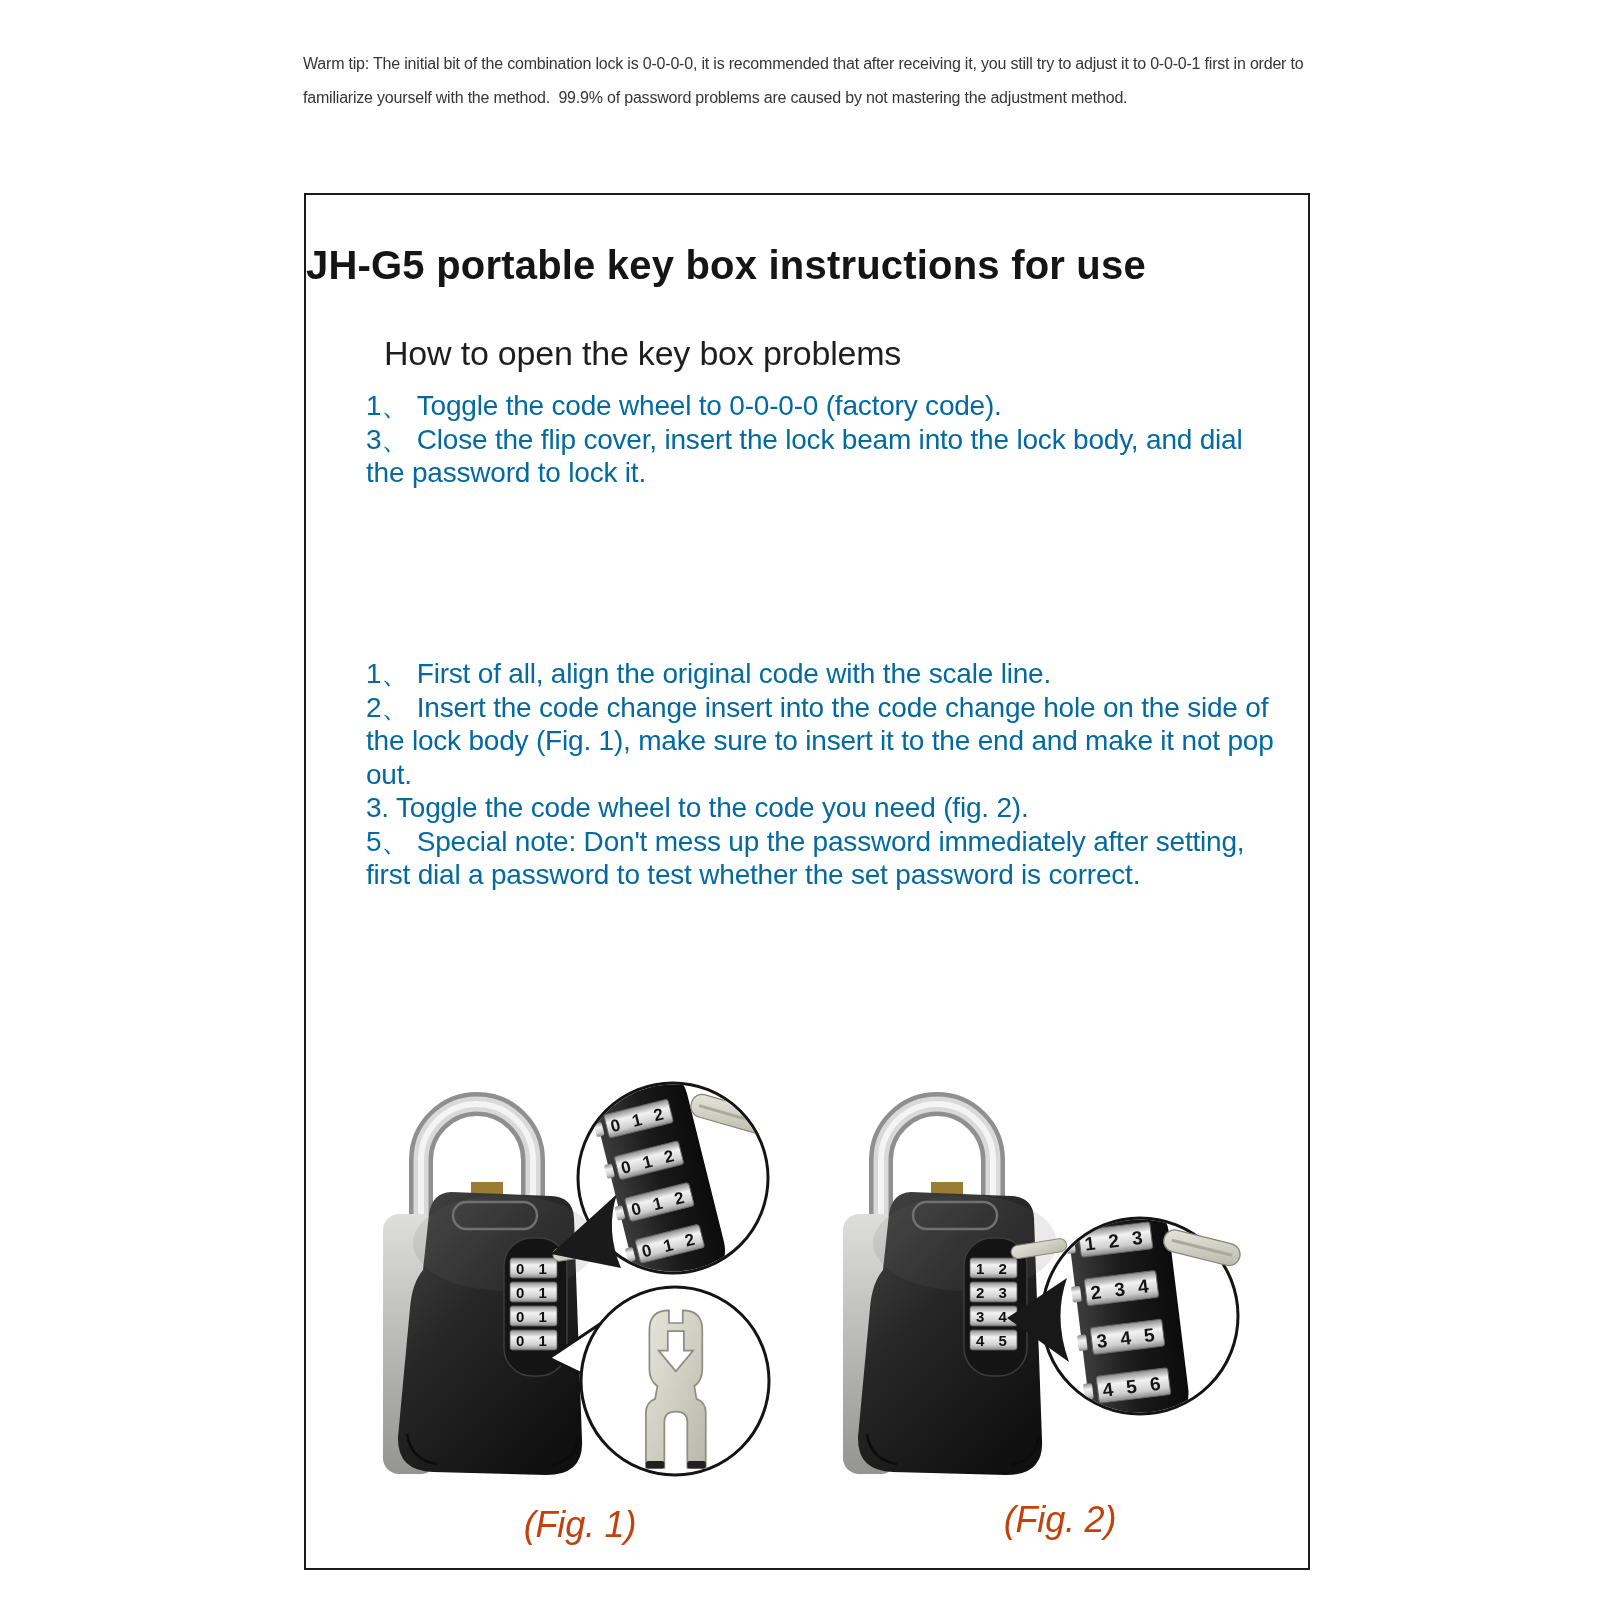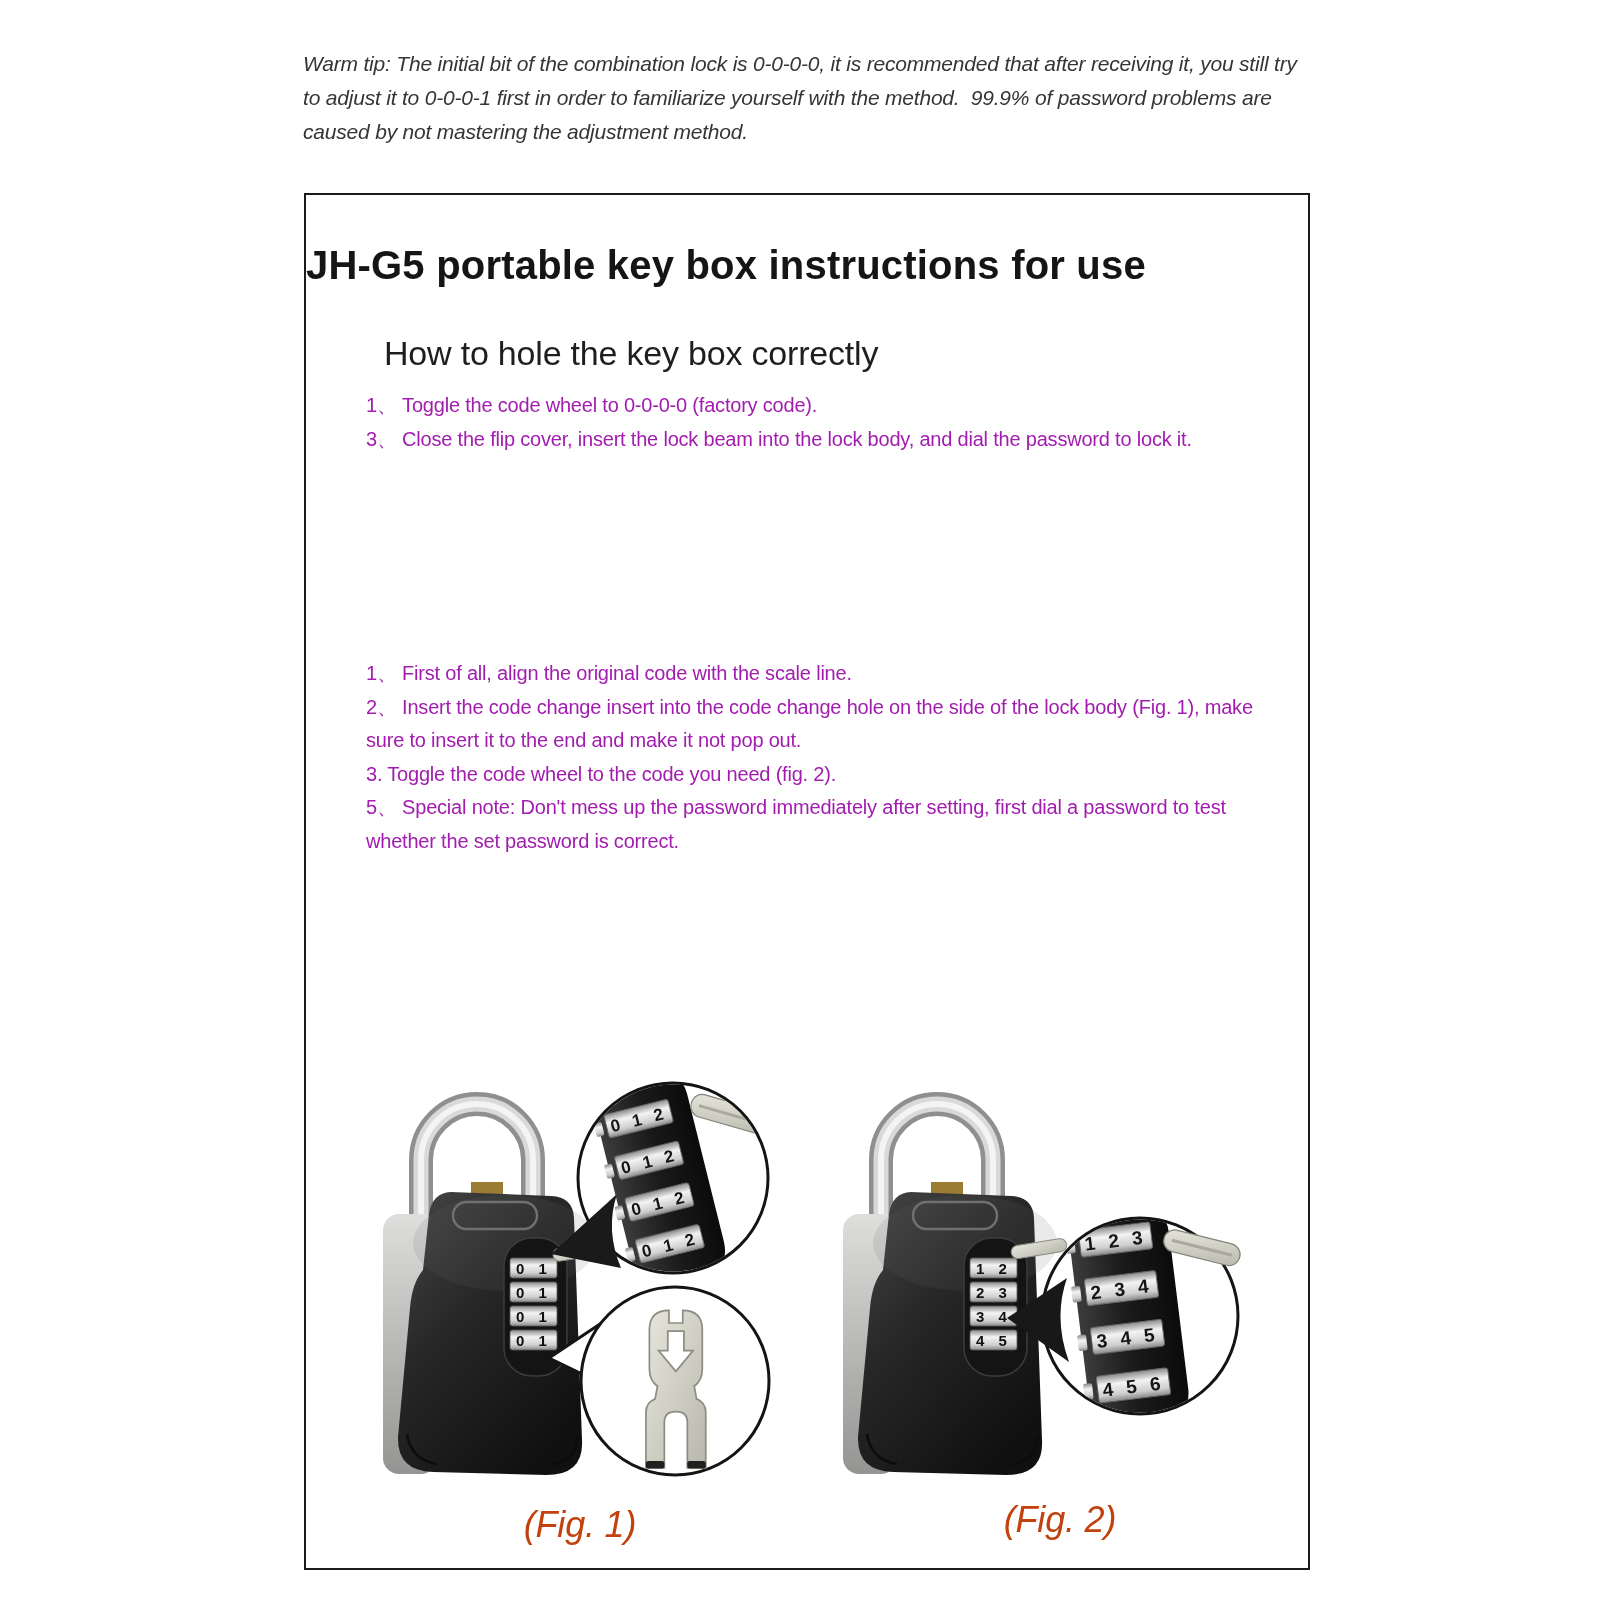--- a/index.html
+++ b/index.html
@@ -3,40 +3,40 @@
 <meta charset="utf-8">
 <style>
   html,body{margin:0;padding:0;}
   body{
     width:1600px;height:1600px;position:relative;background:#ffffff;
     font-family:"Liberation Sans","DejaVu Sans",sans-serif;color:#1d1d1d;
     overflow:hidden;
   }
   .warm-tip{
     position:absolute;left:303px;top:47px;width:1016px;
-    font-size:21px;line-height:34px;color:#353535;font-weight:400;
-    letter-spacing:-0.2px;white-space:pre-wrap;font-style:italic;
+    font-size:16px;line-height:34px;color:#353535;font-weight:400;
+    letter-spacing:-0.2px;white-space:pre-wrap;
   }
   .instruction-box{
     position:absolute;left:304px;top:193px;width:1002px;height:1373px;
     border:2px solid #1b1b1b;background:#ffffff;
   }
   .doc-title{
     position:absolute;top:48px;left:0;width:100%;
     font-size:40px;font-weight:bold;color:#151515;letter-spacing:0.2px;
   }
   .sec-heading{
     position:absolute;left:78px;font-size:34px;font-weight:400;color:#1e1e1e;
     line-height:1.2;letter-spacing:-0.2px;
   }
   #heading-open{top:138px;}
   #heading-password{top:406px;}
   .steps{
     position:absolute;left:60px;width:920px;
-    font-size:20px;line-height:33.5px;color:#a21caf;letter-spacing:-0.2px;
+    font-size:28px;line-height:33.5px;color:#0369a1;letter-spacing:-0.2px;
   }
   #steps-open{top:194px;}
   #steps-password{top:462px;}
   .steps p{margin:0;}
   .fig{position:absolute;}
   #fig1-svg{left:355px;top:1048px;}
   #fig2-svg{left:815px;top:1048px;}
   .fig-caption{
     position:absolute;width:250px;text-align:center;
     font-size:36px;color:#c2410c;letter-spacing:-0.2px;font-style:italic;
@@ -75,21 +75,21 @@
         <stop offset="1" stop-color="#b7b7ac"></stop>
     </linearGradient>
   </defs>
 </svg>
 
 <div class="warm-tip">Warm tip: The initial bit of the combination lock is 0-0-0-0, it is recommended that after receiving it, you still try to adjust it to 0-0-0-1 first in order to familiarize yourself with the method.  99.9% of password problems are caused by not mastering the adjustment method.</div>
 
 <div class="instruction-box">
   <div class="doc-title">JH-G5 portable key box instructions for use</div>
 
-  <div class="sec-heading" id="heading-open">How to hole the key box correctly</div>
+  <div class="sec-heading" id="heading-open">How to open the key box problems</div>
   <div class="steps" id="steps-open">
     <p>1、 Toggle the code wheel to 0-0-0-0 (factory code).</p>
     <p>3、 Close the flip cover, insert the lock beam into the lock body, and dial the password to lock it.</p>
   </div>
 
   <div class="steps" id="steps-password">
     <p>1、 First of all, align the original code with the scale line.</p>
     <p>2、 Insert the code change insert into the code change hole on the side of the lock body (Fig. 1), make sure to insert it to the end and make it not pop out.</p>
     <p>3. Toggle the code wheel to the code you need (fig. 2).</p>
     <p>5、 Special note: Don't mess up the password immediately after setting, first dial a password to test whether the set password is correct.</p>

